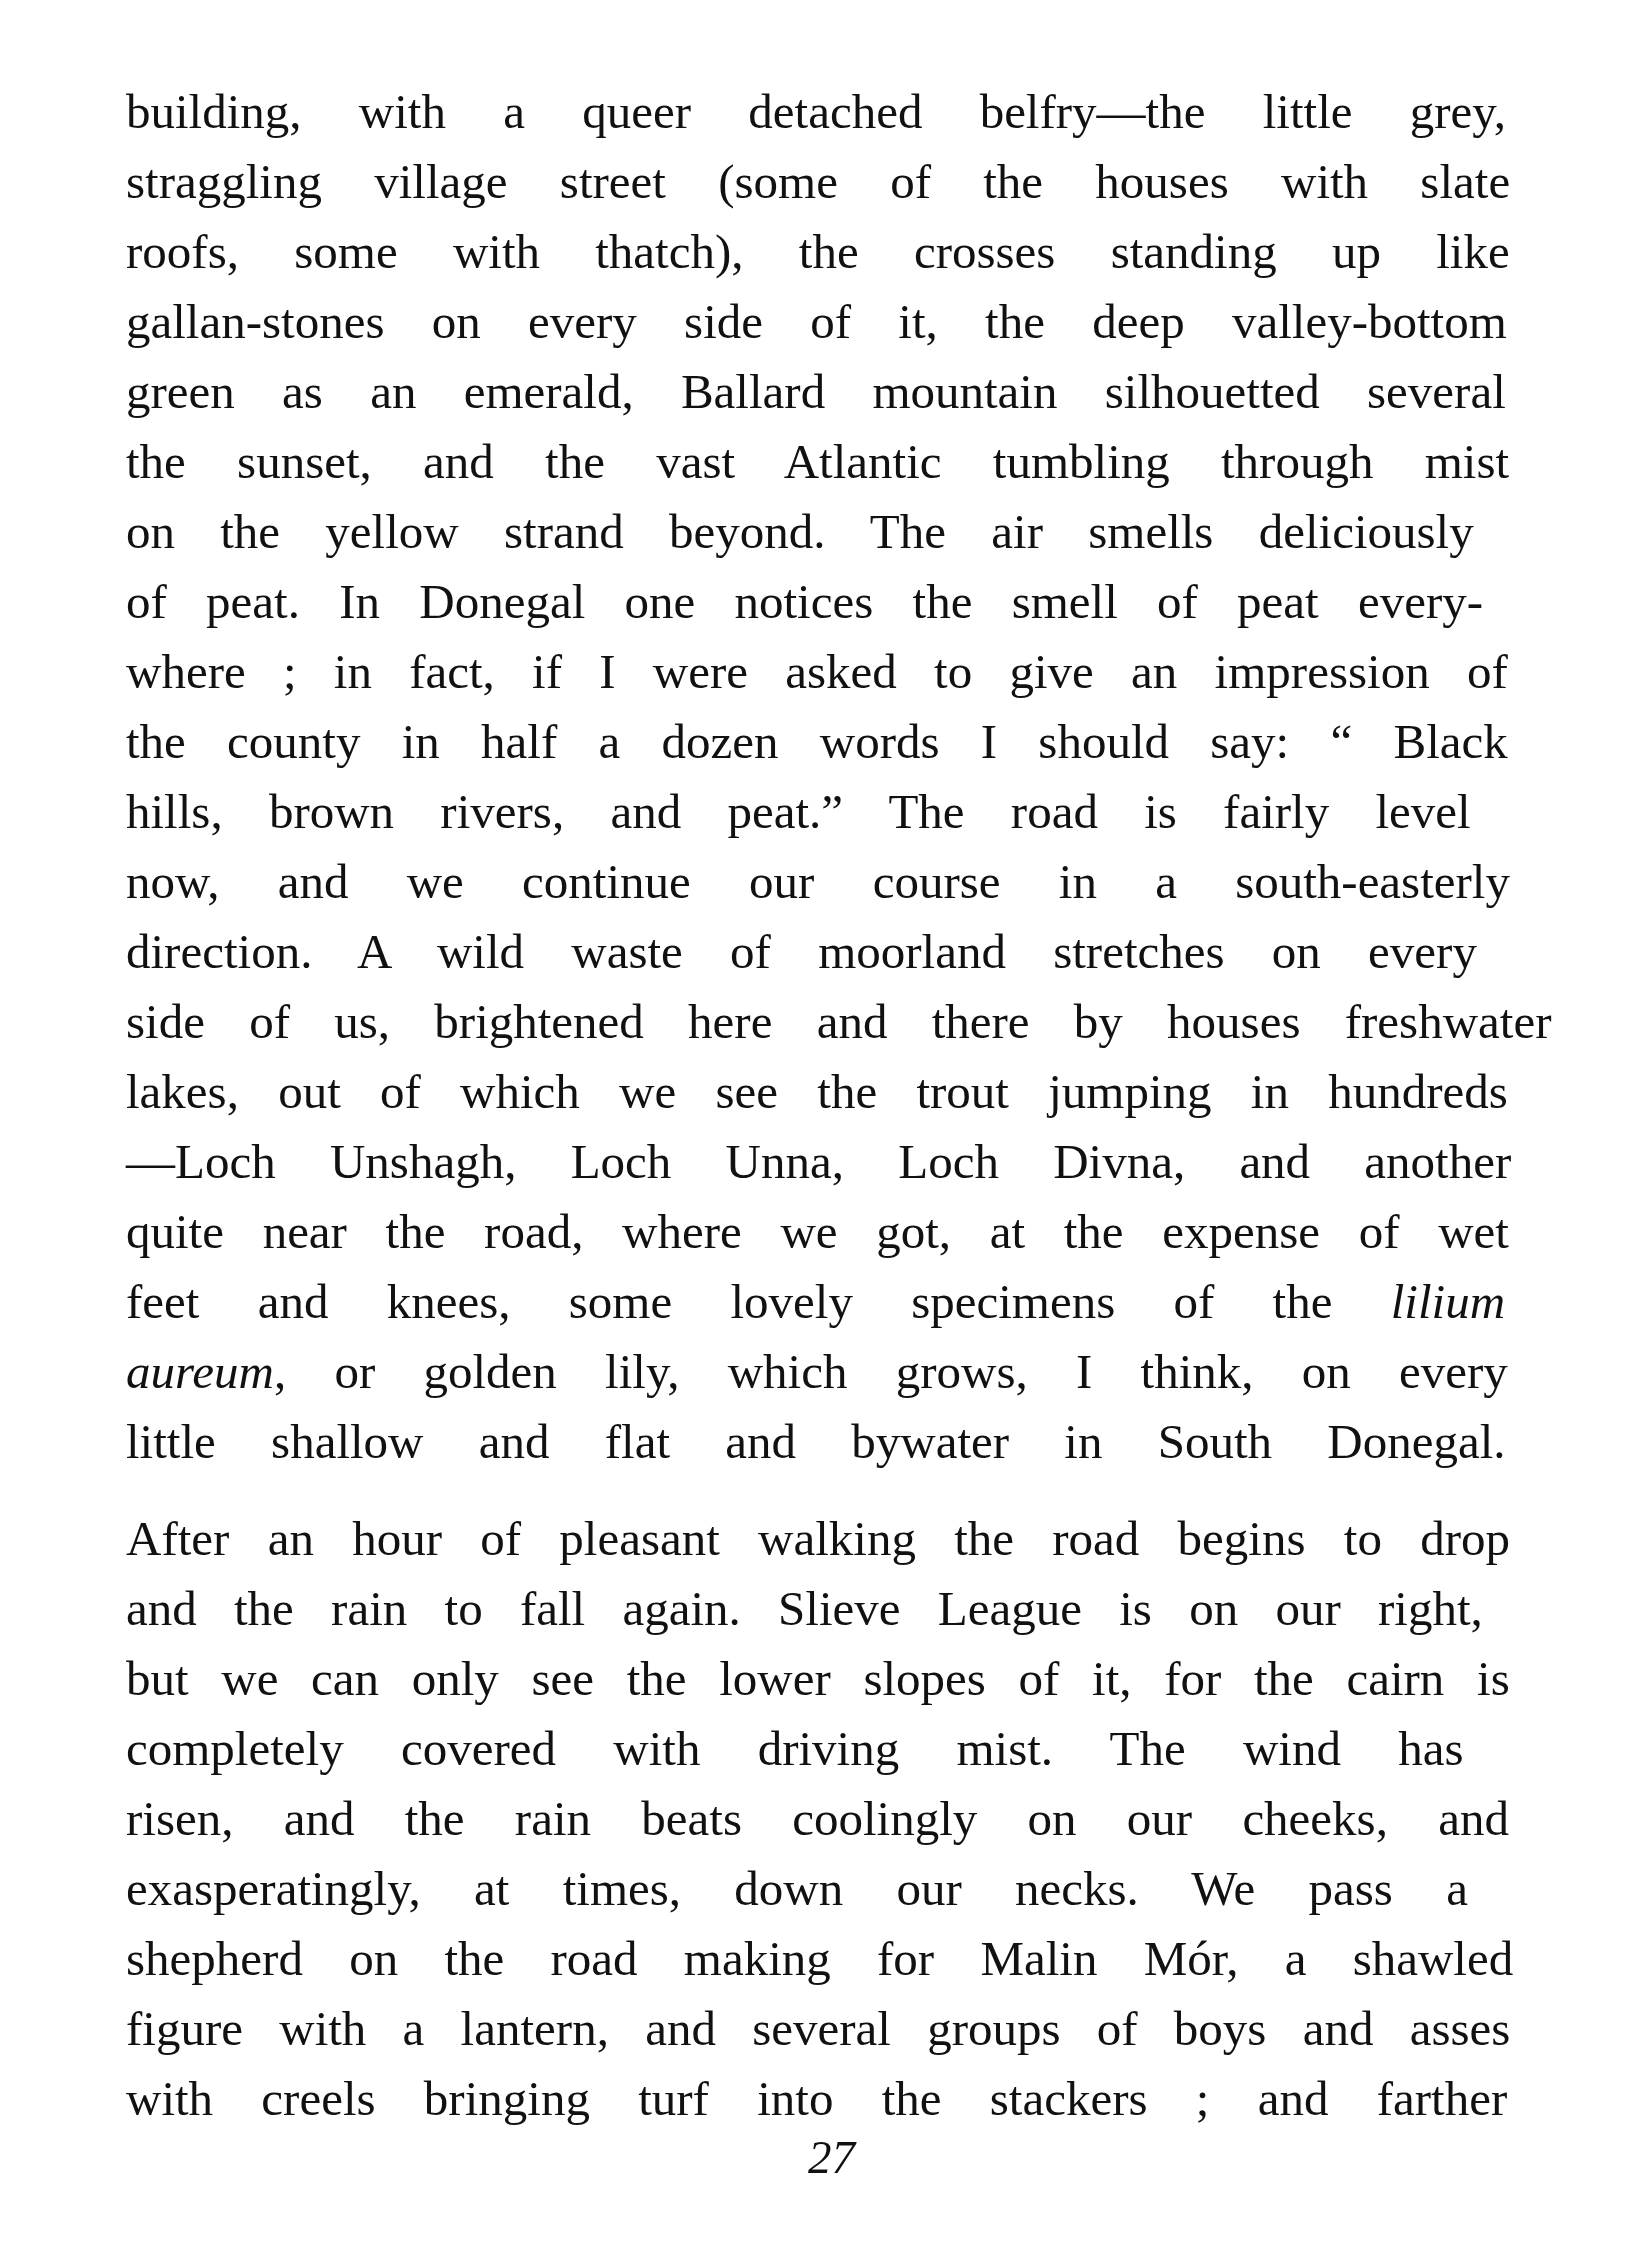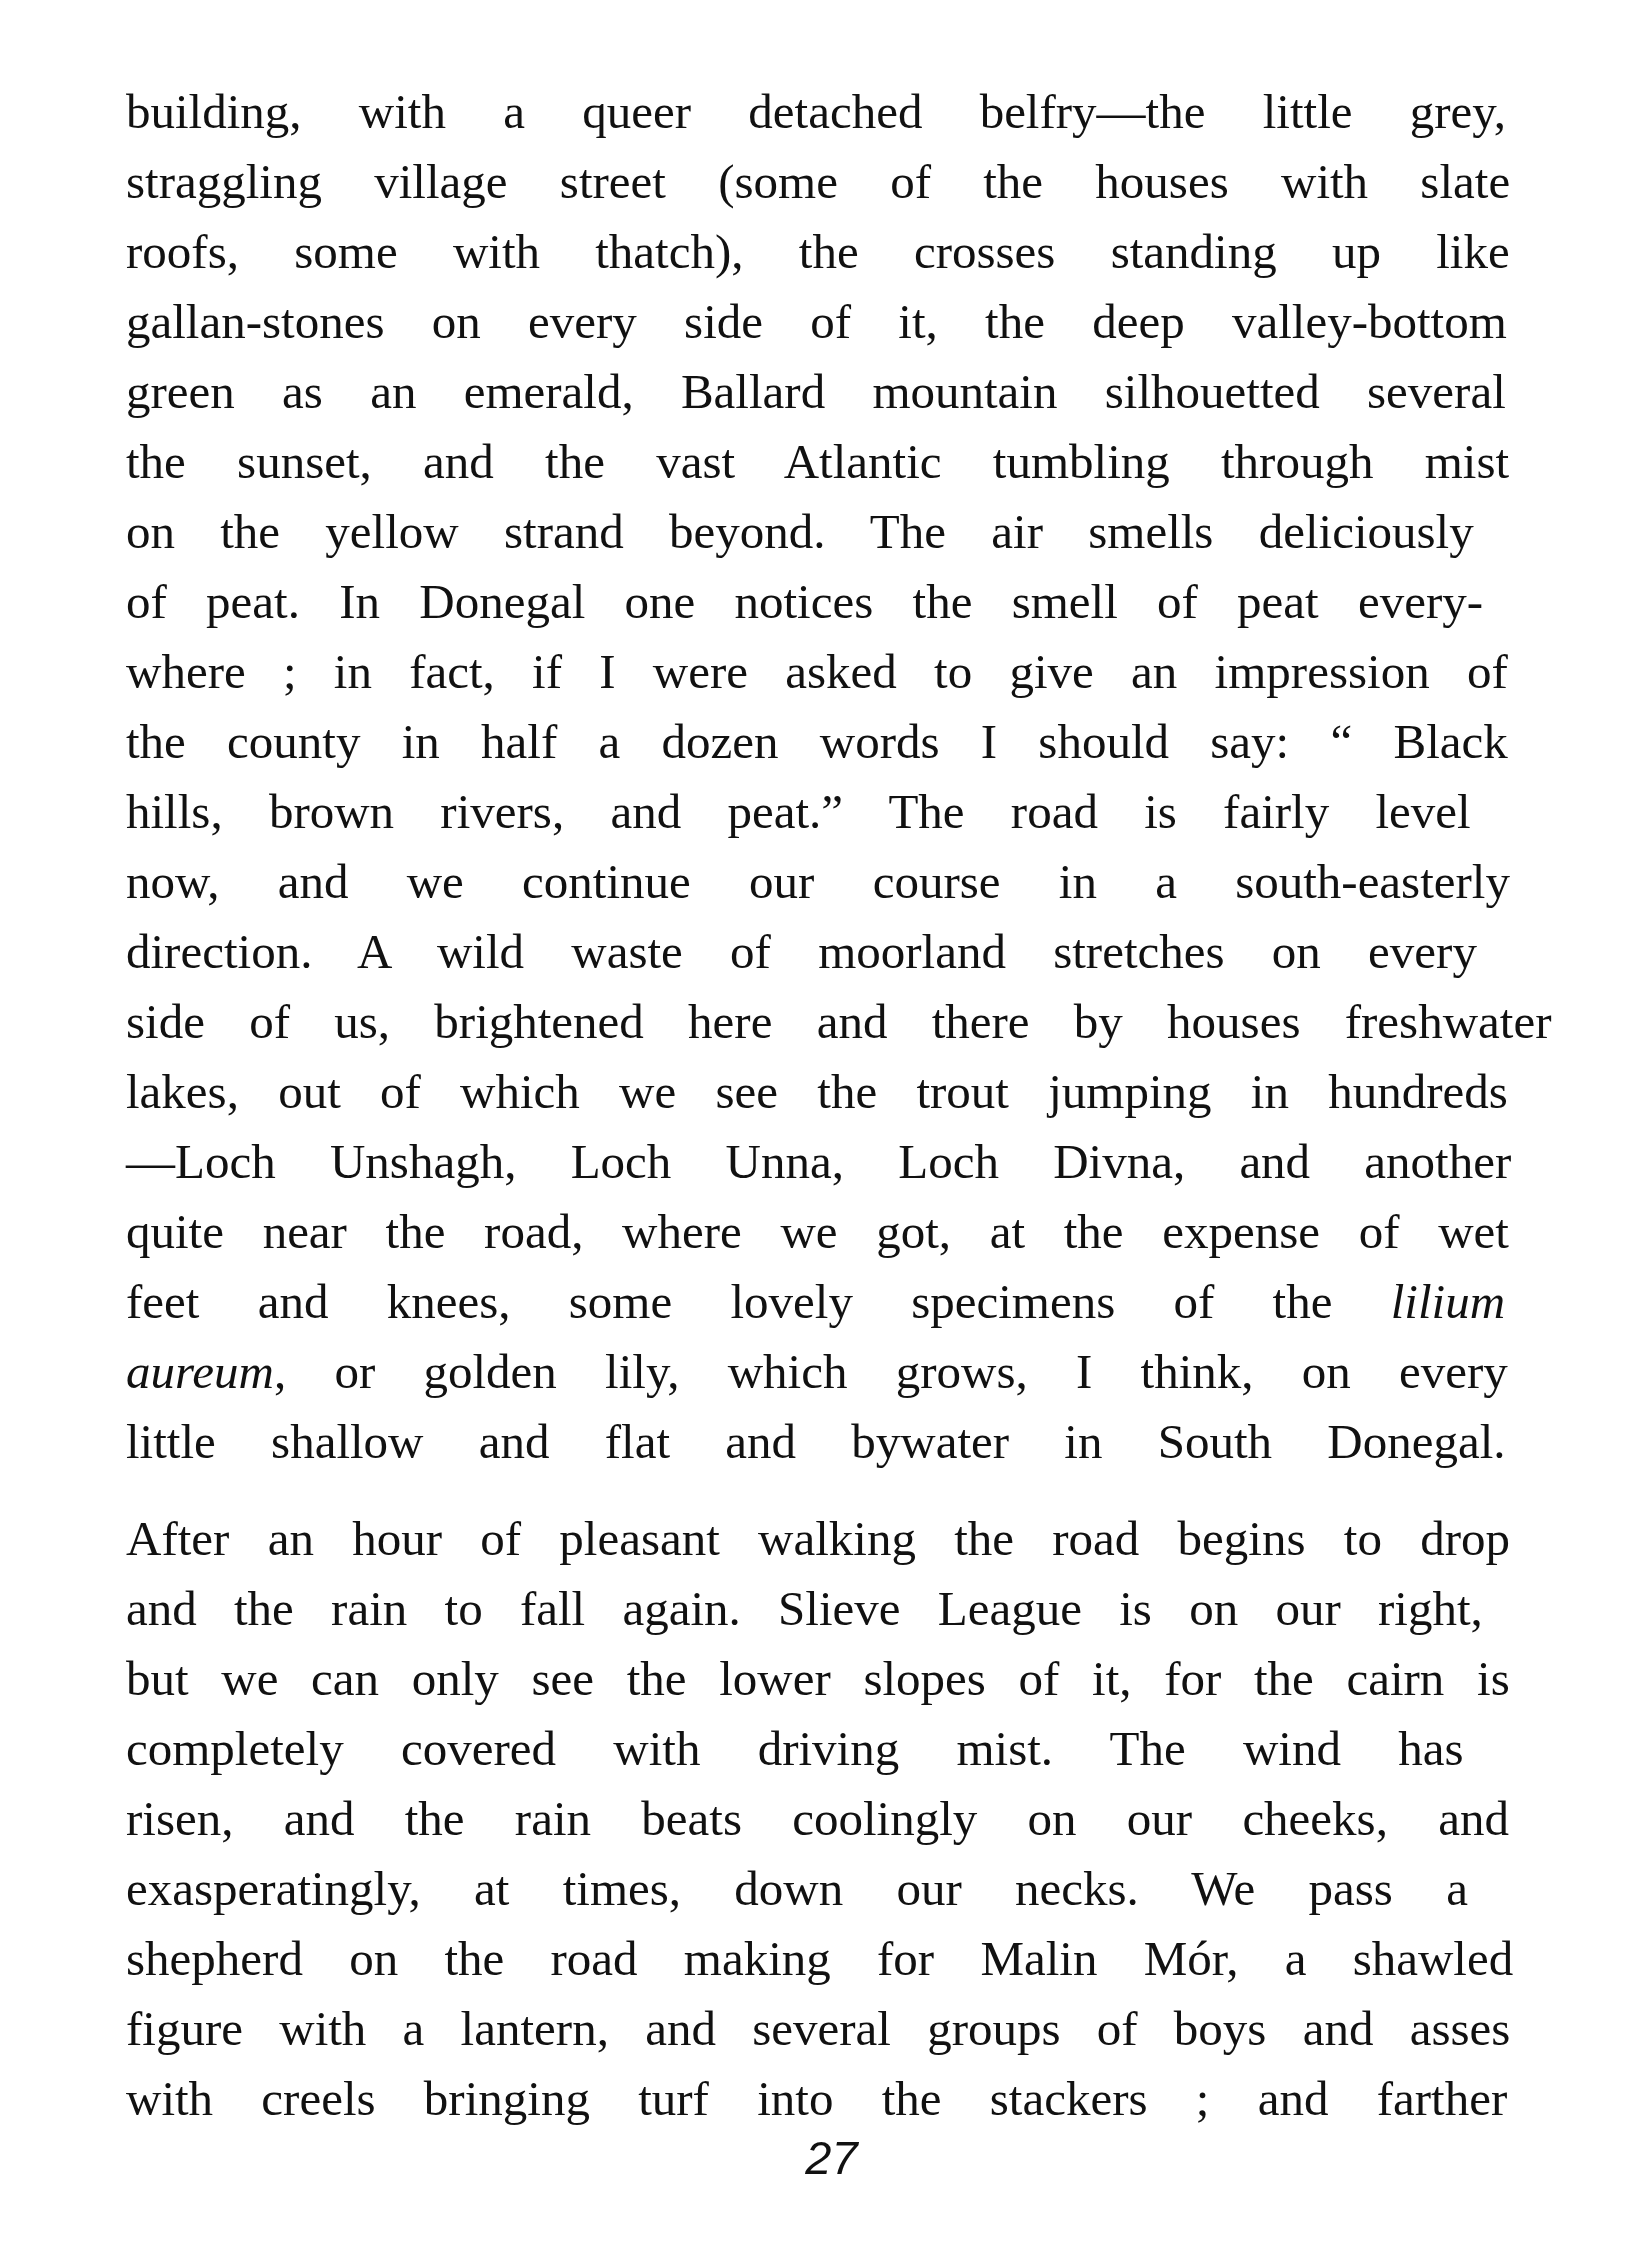--- a/index.html
+++ b/index.html
@@ -39,21 +39,21 @@
       overflow: visible;
     }
     .line .seg { display: inline; }
     .line em { font-style: italic; }
     .page-number {
       position: absolute;
       left: 0;
       width: 1629px;
       top: 2130px;
       text-align: center;
-      font-family: Liberation Sans, sans-serif;
+      font-family: Liberation Serif, serif;
       font-style: italic;
       font-size: 47px;
       color: #111111;
       padding-left: 34px;
       box-sizing: border-box;
     }
   </style>
 </head>
 <body>
 

